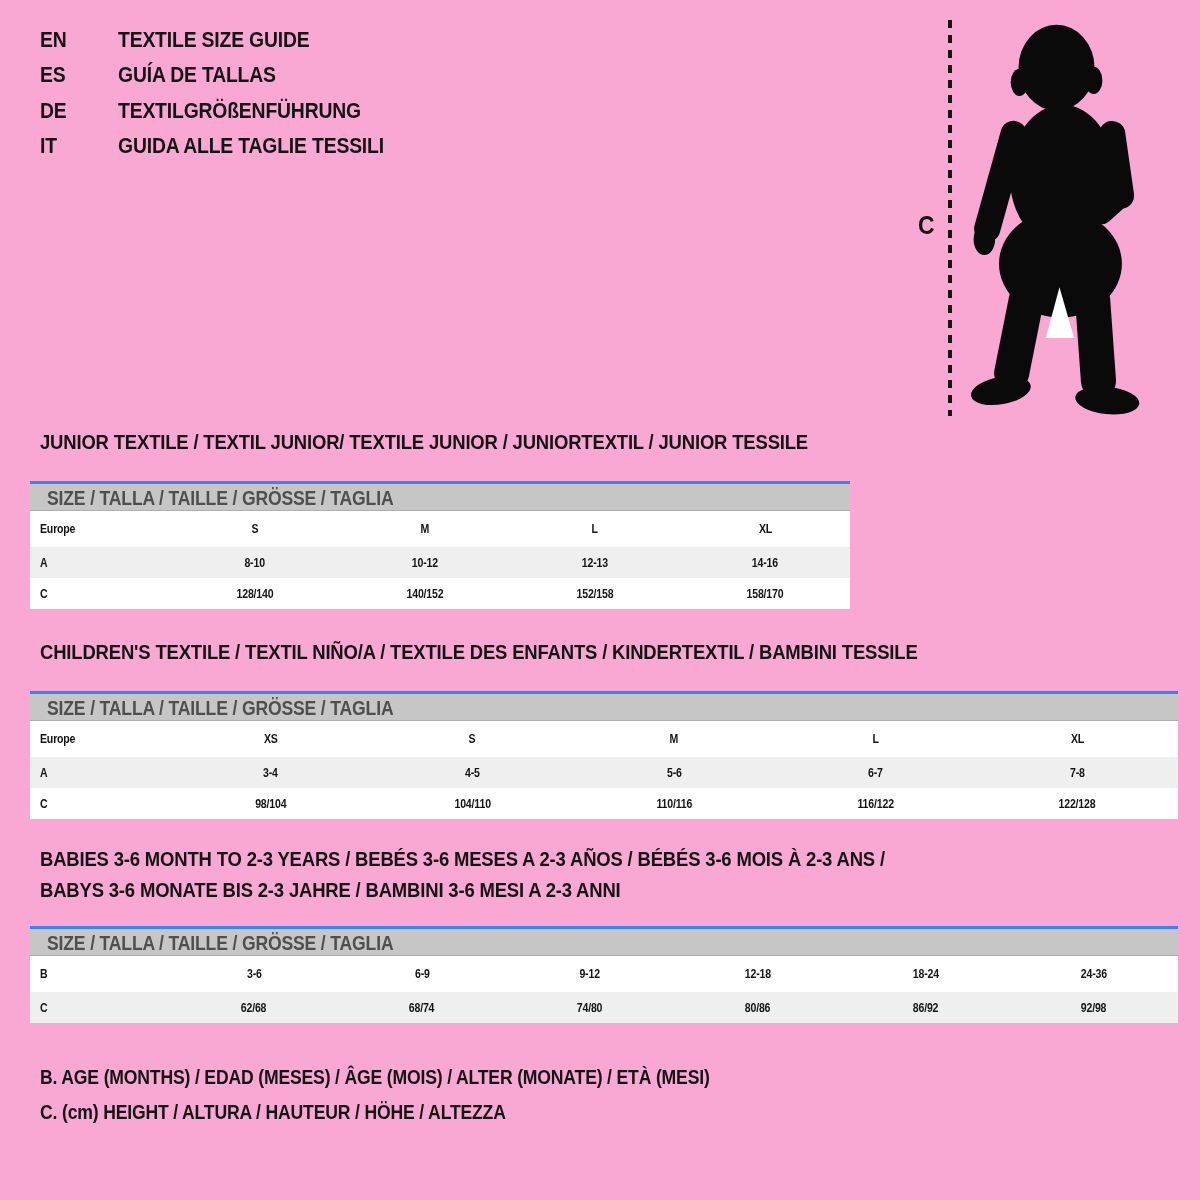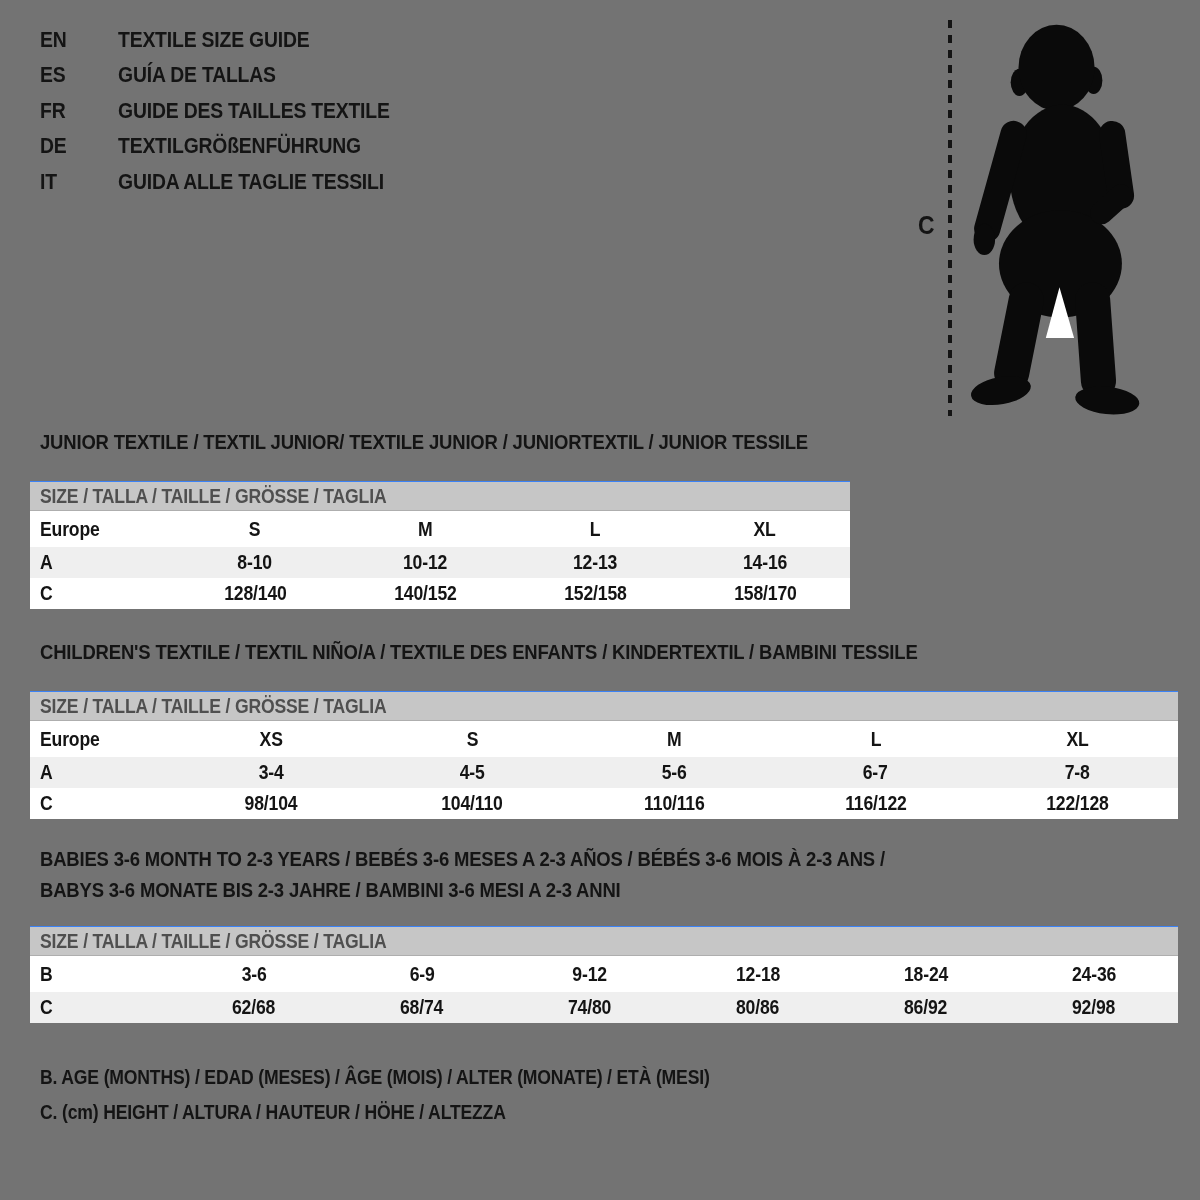--- a/index.html
+++ b/index.html
@@ -1,21 +1,21 @@
 <!DOCTYPE html>
 <html><head>
 <meta charset="utf-8">
 <style>
   html,body{margin:0;padding:0;}
   body{
     width:1200px;height:1200px;background:#ffffff;
     font-family:"Liberation Sans","DejaVu Sans",sans-serif;
     font-weight:700;color:#141414;overflow:hidden;
   }
-  #canvas{position:relative;width:1200px;height:1200px;background:#737373;}
+  #canvas{position:relative;width:1200px;height:1200px;background:#f9a8d4;}
 
   .cond{display:inline-block;transform:scaleX(0.88);transform-origin:0 50%;
         white-space:nowrap;letter-spacing:-0.2px;}
 
   
   .lang-block{position:absolute;left:40px;top:22px;}
   .lang-row{display:flex;height:35.5px;align-items:center;font-size:22px;}
   .lang-code{width:78px;flex:0 0 78px;}
 
   
@@ -29,23 +29,23 @@
   #sec1-title{top:430px;}
   #sec2-title{top:640px;}
   #sec3-title{top:843px;line-height:31px;text-decoration:underline;}
 
   .size-table{position:absolute;left:30px;}
   #table1{top:481px;width:820px;}
   #table2{top:691px;width:1148px;}
   #table3{top:926px;width:1148px;}
 
   .size-bar{height:30px;line-height:28px;background:#c6c6c6;color:#4f4f4f;
-    padding-left:10px;font-size:20px;box-sizing:border-box;
-    border-top:1px solid #3b82f6;border-bottom:1px solid #aeaeae;}
-  .trow{display:flex;height:31px;align-items:center;font-size:20px;background:#ffffff;}
+    padding-left:17px;font-size:20px;box-sizing:border-box;
+    border-top:3px solid #3b82f6;border-bottom:1px solid #aeaeae;}
+  .trow{display:flex;height:31px;align-items:center;font-size:12px;background:#ffffff;}
   .trow:first-child{height:36px;}
   .trow.shaded{background:#efefef;}
   .tcell{flex:1;text-align:center;}
   .tcell .cond{transform-origin:50% 50%;}
   .tcell.label{flex:0 0 130px;text-align:left;padding-left:10px;}
   .tcell.label .cond{transform-origin:0 50%;}
 
   
   .legend{position:absolute;left:40px;top:1060px;font-size:20px;}
   .legend-item{height:35px;line-height:35px;}
@@ -56,24 +56,20 @@
 <div id="canvas">
 
   <div class="lang-block">
     <div class="lang-row">
       <span class="lang-code"><span class="cond">EN</span></span>
       <span class="lang-title"><span class="cond">TEXTILE SIZE GUIDE</span></span>
     </div>
     <div class="lang-row">
       <span class="lang-code"><span class="cond">ES</span></span>
       <span class="lang-title"><span class="cond">GUÍA DE TALLAS</span></span>
-    </div>
-    <div class="lang-row">
-      <span class="lang-code"><span class="cond">FR</span></span>
-      <span class="lang-title"><span class="cond">GUIDE DES TAILLES TEXTILE</span></span>
     </div>
     <div class="lang-row">
       <span class="lang-code"><span class="cond">DE</span></span>
       <span class="lang-title"><span class="cond">TEXTILGRÖßENFÜHRUNG</span></span>
     </div>
     <div class="lang-row">
       <span class="lang-code"><span class="cond">IT</span></span>
       <span class="lang-title"><span class="cond">GUIDA ALLE TAGLIE TESSILI</span></span>
     </div>
   </div>

